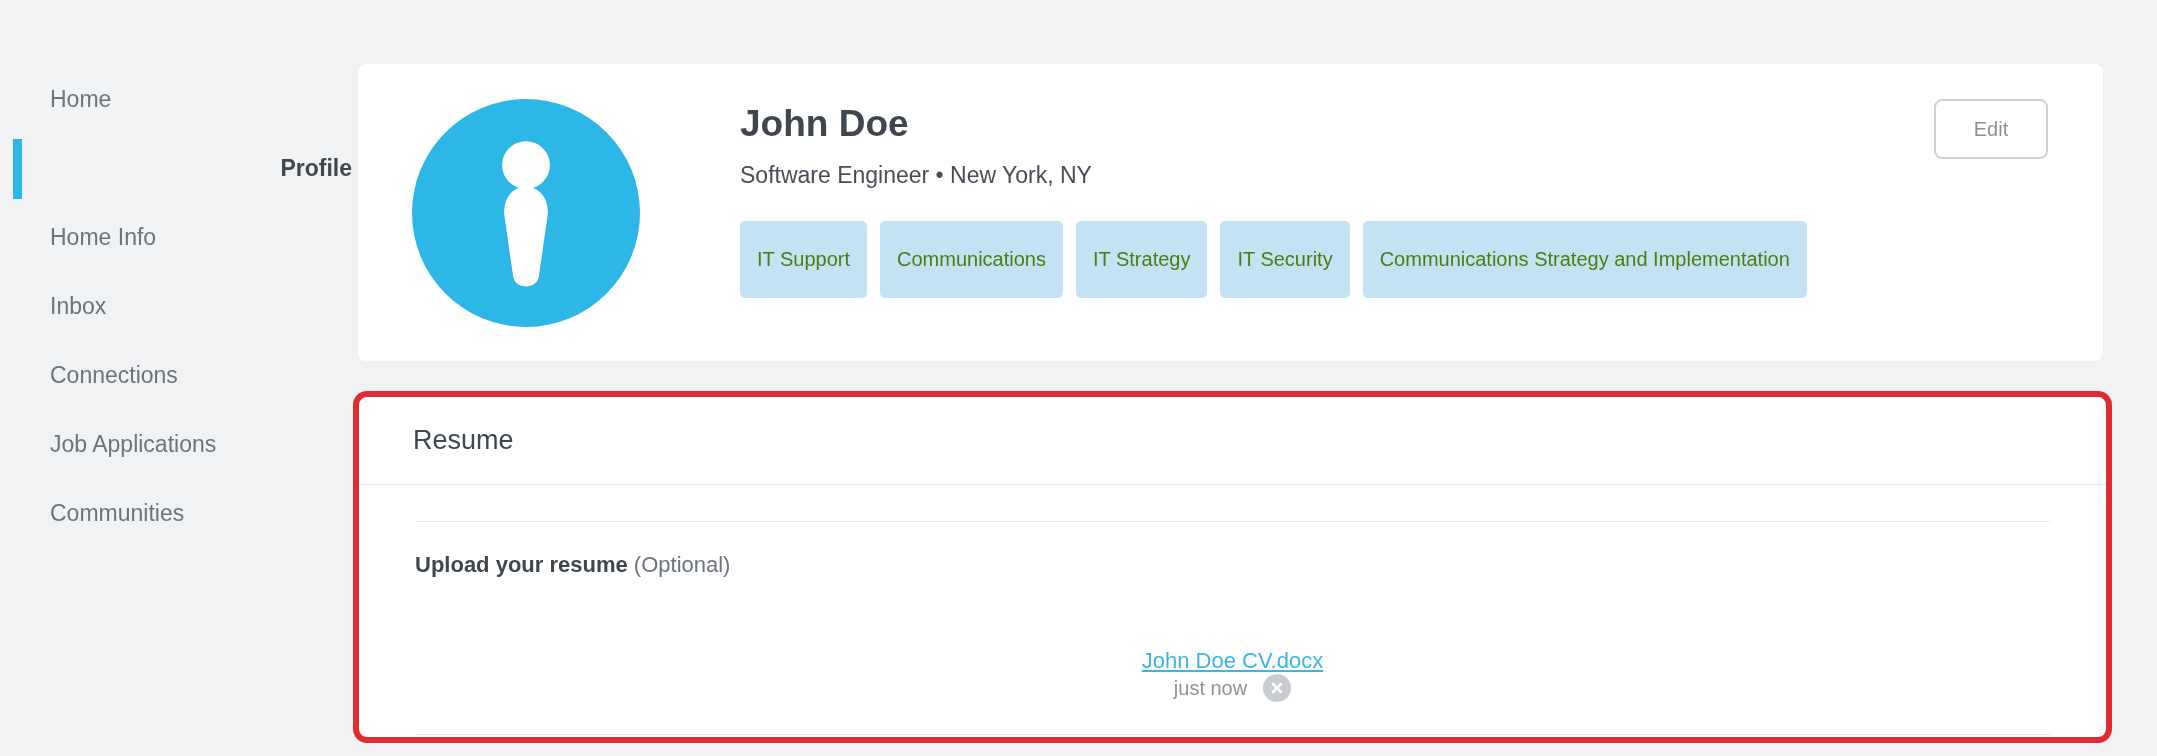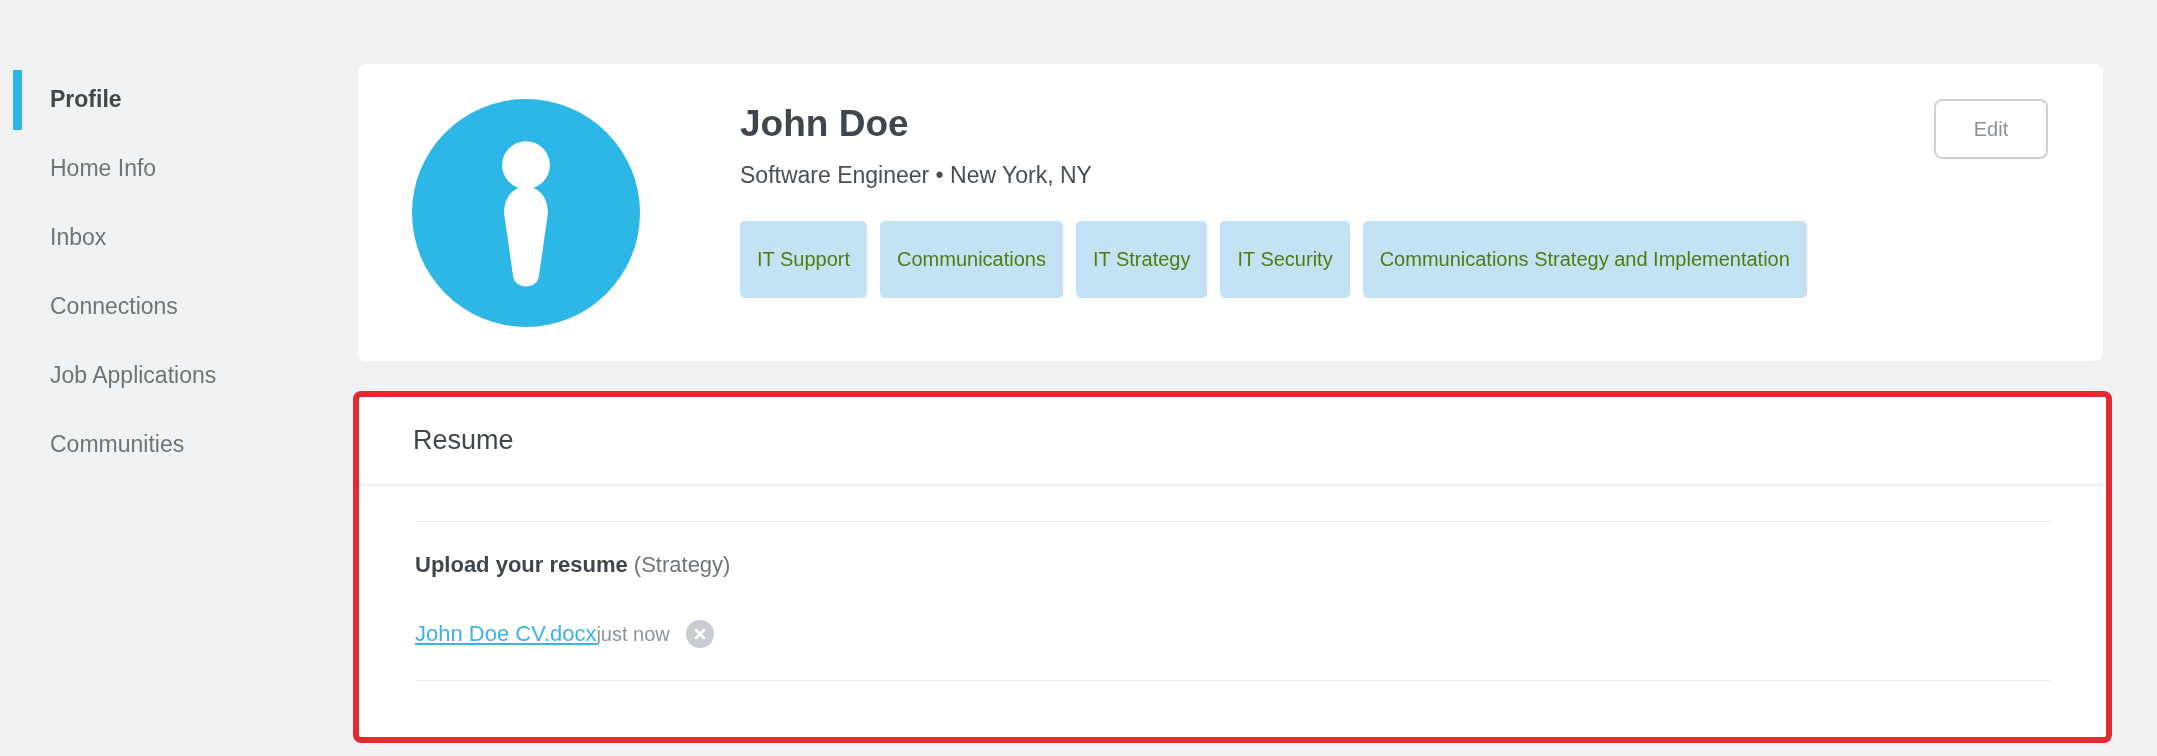--- a/index.html
+++ b/index.html
@@ -21,21 +21,21 @@
   .nav-item {
     position:relative;
     height:69px;
     display:flex; align-items:center;
     padding-left:50px;
     font-size:23px;
     color:#6d747d;
     cursor:pointer;
     user-select:none;
   }
-  .nav-item.active { font-weight:bold; color:#40474f; }
+  .nav-item.active { font-weight:bold; color:#40474f;justify-content:flex-end; }
   .nav-active-bar {
     position:absolute; left:13px; top:50%;
     transform:translateY(-50%);
     width:9px; height:60px;
     background:#2cb7e6;
     display:none;
   }
   .nav-item.active .nav-active-bar { display:block; }
 
   
@@ -93,21 +93,21 @@
     font-family:inherit;
     cursor:pointer;
   }
 
   
   .annotation-box {
     position:absolute; left:353px; top:391px;
     width:1759px; height:352px;
     box-sizing:border-box;
     border:6px solid #e12b32;
-    border-radius:8px;
+    border-radius:14px;
     background:#ffffff;
     overflow:hidden;
   }
   .resume-header {
     height:88px;
     display:flex; align-items:center;
     padding-left:54px;
     font-size:27px;
     color:#40474f;
     border-bottom:1px solid #e6e8ea;
@@ -122,22 +122,22 @@
   .divider-top { margin-top:36px; }
   .divider-bottom { margin-top:32px; }
   .upload-label-row {
     margin-top:30px;
     font-size:22px;
     color:#3f464e;
   }
   .upload-label-strong { font-weight:bold; }
   .upload-hint { color:#6d747d; font-weight:normal; }
   .file-row {
-    margin-top:42px;
-    display:flex; align-items:center; justify-content:flex-start;
+    margin-top:70px;
+    display:flex; align-items:center; justify-content:center;flex-direction:column;
   }
   .file-link {
     font-size:22px;
     color:#3cb4e5;
     text-decoration:underline;
     cursor:pointer;
   }
   .file-meta {
     display:flex; align-items:center; gap:16px;
   }
@@ -150,20 +150,24 @@
     cursor:pointer;
   }
   .remove-icon svg { width:14px; height:14px; display:block; }
 </style>
 </head>
 <body>
 
 <div class="screen">
 
   <nav class="sidebar">
+    <div class="nav-item">
+
+      <span>Home</span>
+    </div>
     <div class="nav-item active">
       <span class="nav-active-bar"></span>
       <span>Profile</span>
     </div>
     <div class="nav-item">
 
       <span>Home Info</span>
     </div>
     <div class="nav-item">
 
@@ -207,21 +211,21 @@
   </section>
 
   <section class="annotation-box">
     <div class="resume-header">
       <span>Resume</span>
     </div>
     <div class="resume-body">
       <hr class="inset-divider divider-top">
       <div class="upload-label-row">
         <span class="upload-label-strong">Upload your resume</span>
-        <span class="upload-hint">(Strategy)</span>
+        <span class="upload-hint">(Optional)</span>
       </div>
       <div class="file-row">
         <a class="file-link">John Doe CV.docx</a>
         <div class="file-meta">
           <span class="file-time">just now</span>
           <span class="remove-icon">
             <svg viewBox="0 0 14 14" aria-hidden="true">
               <path d="M3 3 L11 11 M11 3 L3 11" stroke="#ffffff" stroke-width="2.6" stroke-linecap="round" fill="none"></path>
             </svg>
           </span>

